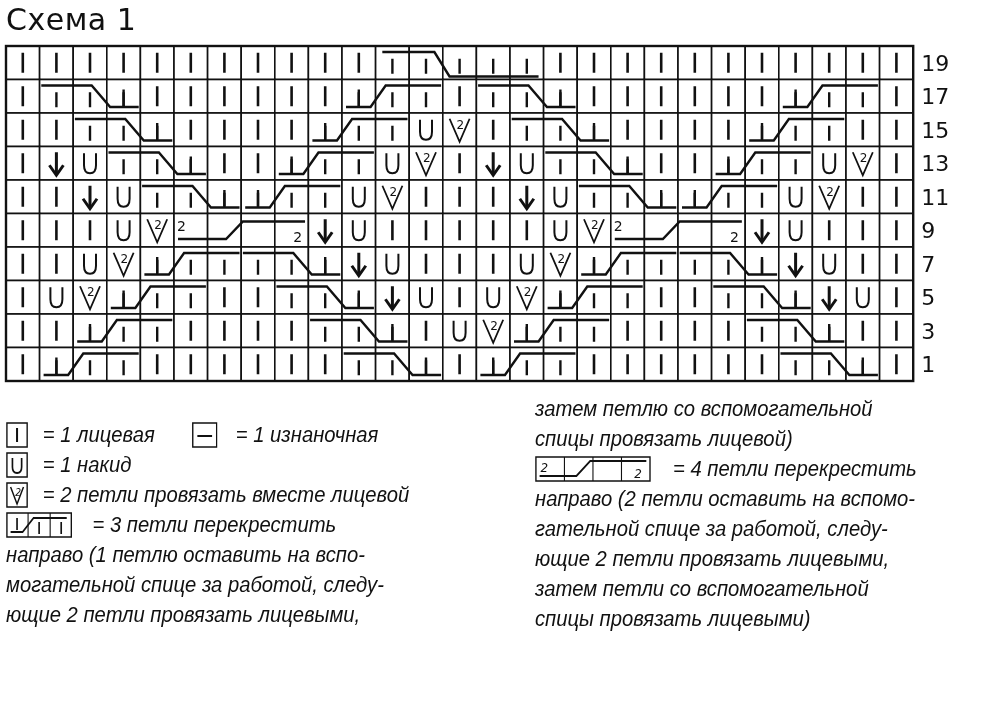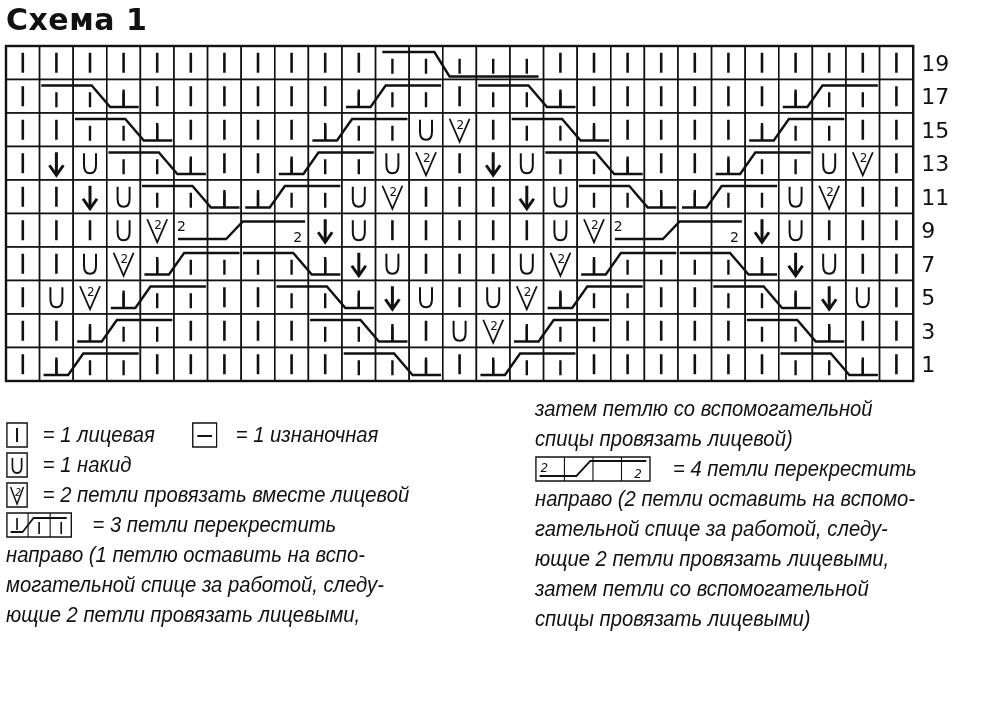--- a/index.html
+++ b/index.html
@@ -1,17 +1,17 @@
 <!DOCTYPE html>
 <html><head>
 <meta charset="utf-8">
 <style>
   html, body { margin:0; padding:0; background:#ffffff; }
   body { width:1000px; height:705px; position:relative; overflow:hidden; font-family:"Liberation Sans", sans-serif; color:#111; }
-  .title { position:absolute; left:6px; top:2px; font-size:30px; font-family:"DejaVu Sans", sans-serif; color:#111; letter-spacing:0.5px;font-weight:bold; }
+  .title { position:absolute; left:6px; top:2px; font-size:30px; font-family:"DejaVu Sans", sans-serif; color:#111; letter-spacing:0.5px; }
   #chart { position:absolute; left:0; top:0; }
   .rownum { font-family:"DejaVu Sans", sans-serif; font-size:22px; fill:#111; }
   .legend { position:absolute; font-style:italic; font-size:22px; line-height:30px; font-family:"Liberation Sans", sans-serif; color:#111; transform:scaleX(0.92); transform-origin:left top; white-space:nowrap; }
   .sym { display:inline-block; vertical-align:middle; }
   .legend-row { display:flex; align-items:center; height:30px; }
   .legend-row span.txt { margin-left:10px; }
 </style>
 </head>
 <body>
 

